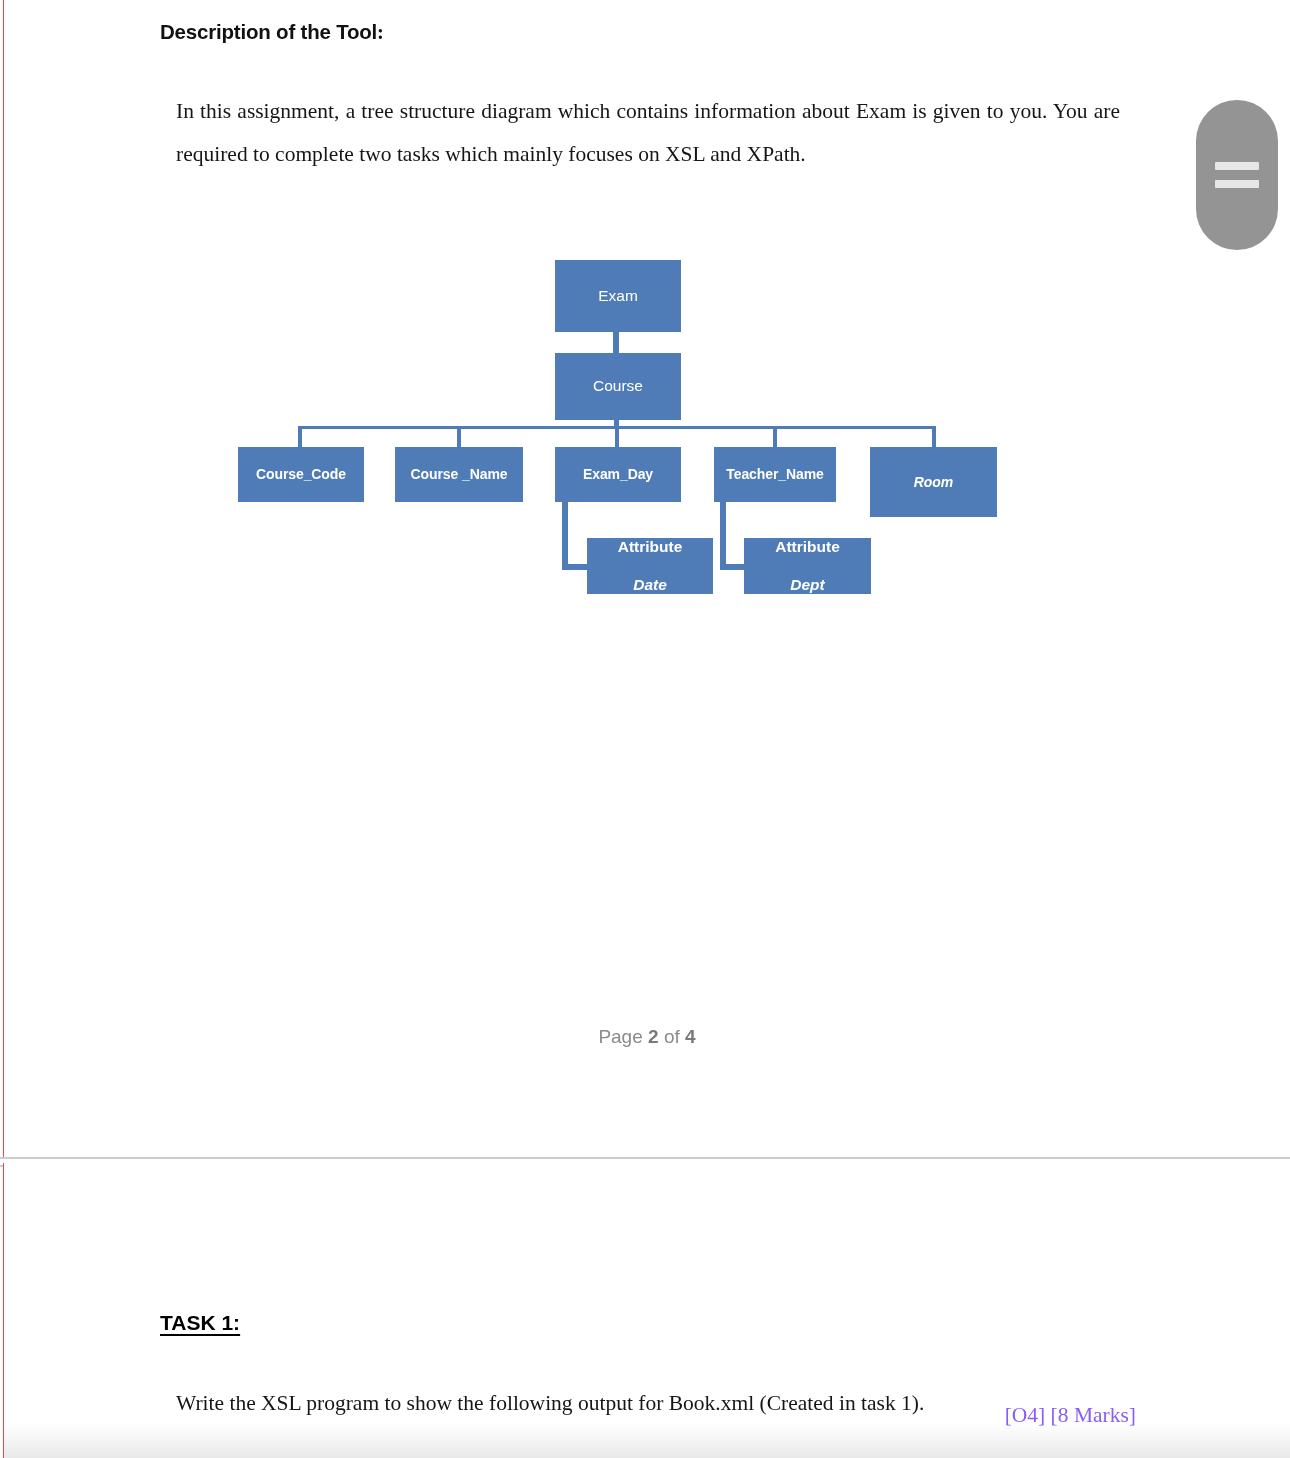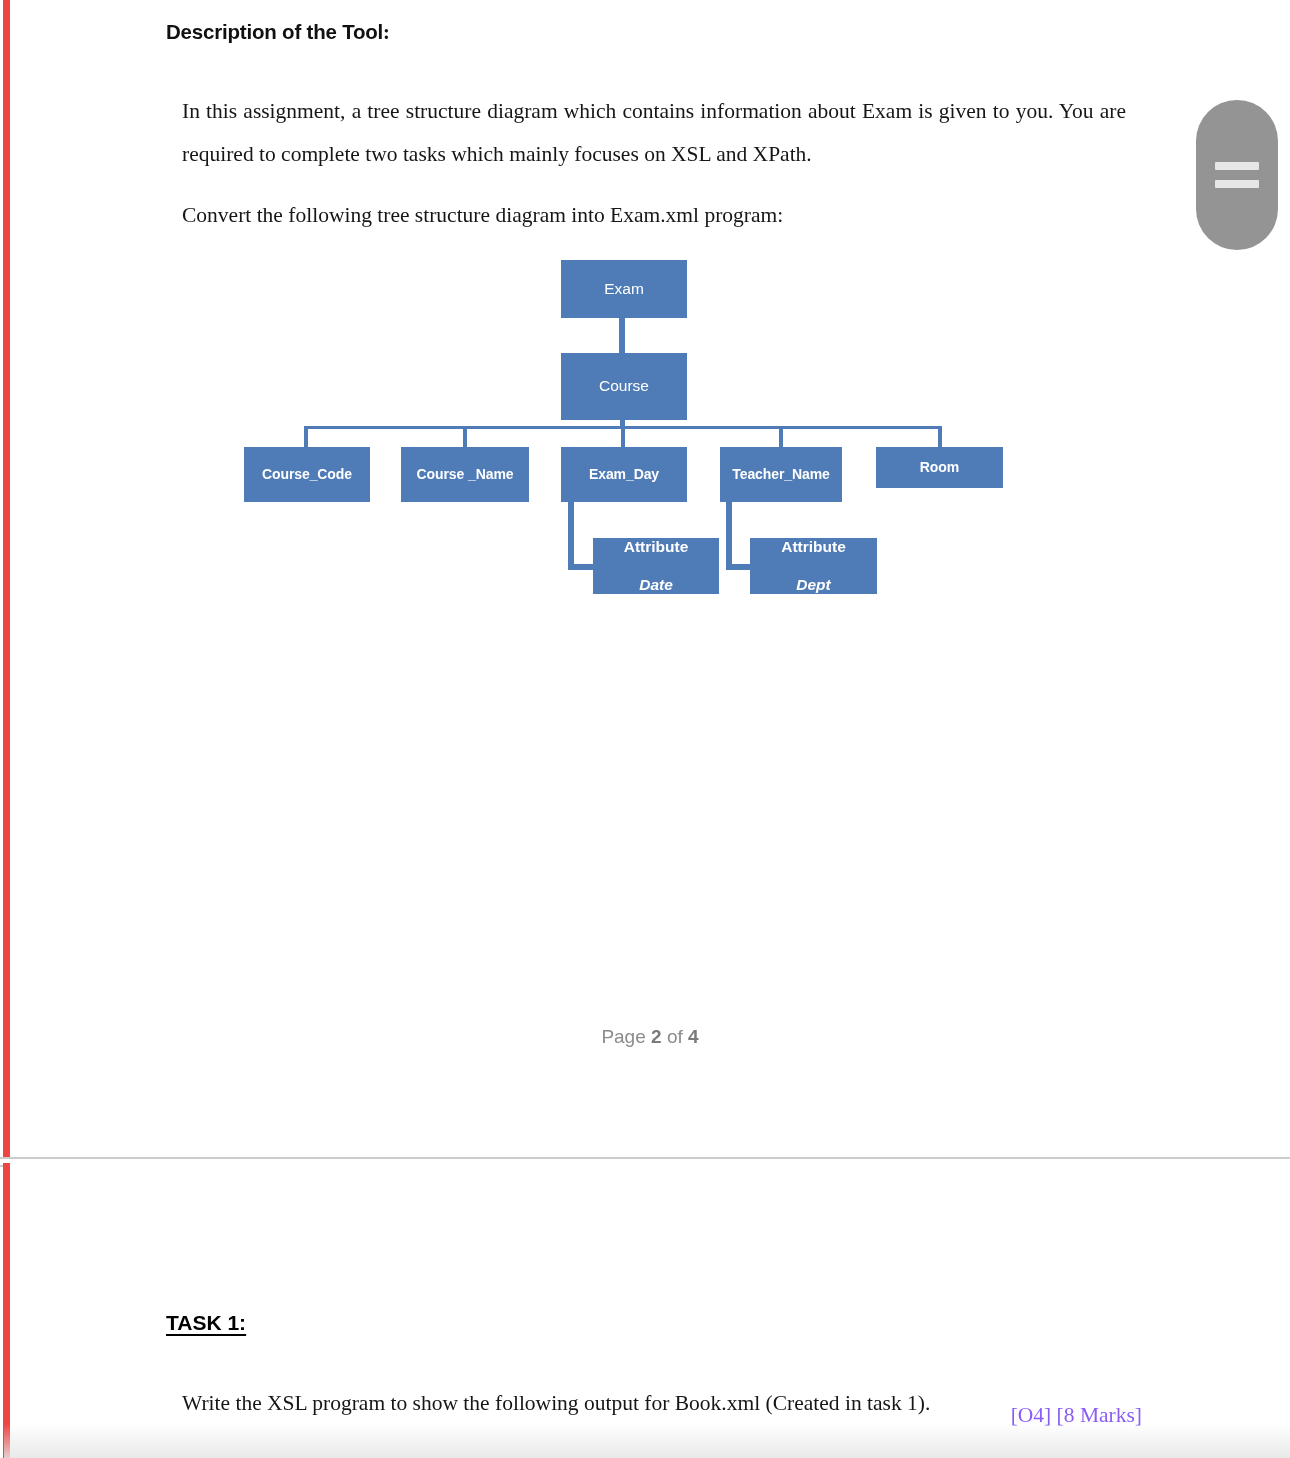--- a/index.html
+++ b/index.html
@@ -20,21 +20,21 @@
     position: relative;
     width: 1290px;
     height: 1458px;
     background: #ffffff;
   }
   .page {
     position: absolute;
     left: 3px;
     right: 0;
     background: #ffffff;
-    border-left: 7px solid #ef4444;
+    border-left: 1px solid #ef4444;
   }
   #page-one {
     top: 0;
     height: 1157px;
   }
   #page-two {
     top: 1163px;
     height: 295px;
   }
   .page-divider {
@@ -177,27 +177,24 @@
   <div class="page" id="page-one">
 
     <div class="content" style="top: 20px;">
       <span class="heading-bold"><span>Description of the Tool</span><span class="tail">:</span></span>
     </div>
 
     <div class="content" style="top: 74px;">
       <p class="body-par">In this assignment, a tree structure diagram which contains information about Exam is given to you. You are required to complete two tasks which mainly focuses on XSL and XPath.</p>
     </div>
 
-    <div class="content" style="top: 178px;">
-      <p class="body-par nojust">Convert the following tree structure diagram into Exam.xml program:</p>
-    </div>
 
     <div id="tree">
 
-      <div class="node level1" style="left:551px; top:260px; width:126px; height:58px;">
+      <div class="node level1" style="left:551px; top:260px; width:126px; height:72px;">
         <span>Exam</span>
       </div>
 
       <div class="conn" style="left:609px; top:318px; width:6px; height:35px;"></div>
 
       <div class="node level1" style="left:551px; top:353px; width:126px; height:67px;">
         <span>Course</span>
       </div>
 
       <div class="conn" style="left:610px; top:410px; width:5px; height:18px;"></div>
@@ -219,21 +216,21 @@
       </div>
 
       <div class="node level2" style="left:551px; top:447px; width:126px; height:55px;">
         <span>Exam_Day</span>
       </div>
 
       <div class="node level2" style="left:710px; top:447px; width:122px; height:55px;">
         <span>Teacher_Name</span>
       </div>
 
-      <div class="node level2" style="left:866px; top:447px; width:127px; height:41px;">
+      <div class="node level2" style="left:866px; top:447px; width:127px; height:70px;font-style:italic;">
         <span>Room</span>
       </div>
 
       <div class="conn" style="left:558px; top:502px; width:6px; height:68px;"></div>
       <div class="conn" style="left:558px; top:564px; width:28px; height:6px;"></div>
 
       <div class="node attr" style="left:583px; top:538px; width:126px; height:56px;">
         <span>Attribute</span>
         <span class="sub">Date</span>
       </div>

